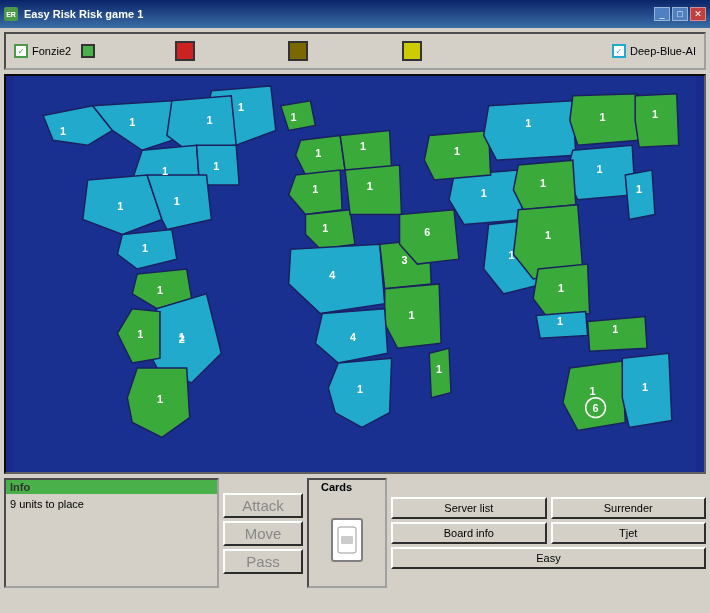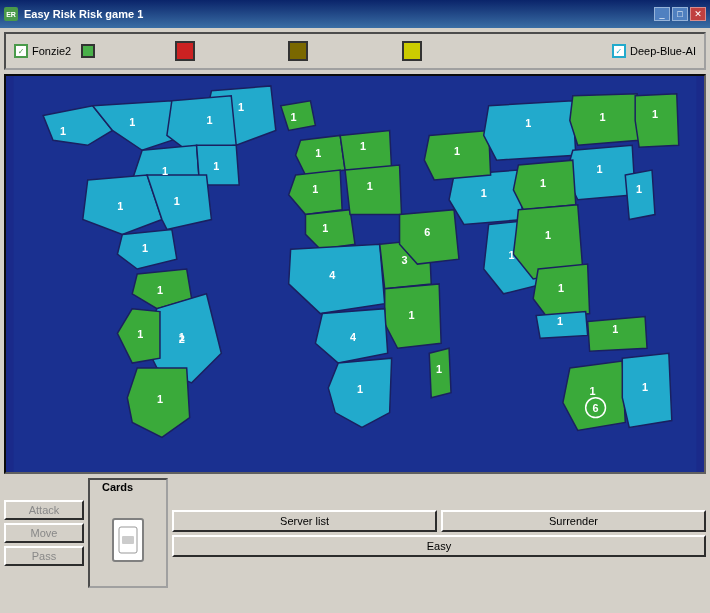--- a/index.html
+++ b/index.html
@@ -127,21 +127,21 @@
       gap: 3px;
       justify-content: center;
       width: 80px;
     }
     .action-btn {
       background: #d4d0c8;
       border: 2px outset #ffffff;
       border-bottom-color: #808080;
       border-right-color: #808080;
       padding: 2px 6px;
-      font-size: 11px;
+      font-size: 15px;
       cursor: pointer;
       text-align: center;
       color: #888;
     }
 
     
     .cards-panel {
       border: 2px inset #a0a0a0;
       background: #d4d0c8;
       width: 80px;
@@ -374,20 +374,24 @@
 
       <circle cx="588" cy="335" r="10" fill="none" stroke="white" stroke-width="1.5"></circle>
       <text x="588" y="339" fill="white" font-size="11" font-weight="bold" text-anchor="middle">6</text>
 
       <text x="170" y="270" fill="white" font-size="11" font-weight="bold" text-anchor="middle">2</text>
     </svg>
   </div>
 
   <div class="bottom-panel">
 
+    <div class="info-panel">
+      <div class="info-header">Info</div>
+      <div class="info-content">9 units to place</div>
+    </div>
 
     <div class="action-panel">
       <button class="action-btn">Attack</button>
       <button class="action-btn">Move</button>
       <button class="action-btn">Pass</button>
     </div>
 
     <div class="cards-panel">
       <div class="cards-header">Cards</div>
       <div class="cards-content">
@@ -399,17 +403,21 @@
         </div>
       </div>
     </div>
 
     <div class="right-buttons-panel">
       <div class="right-btn-row">
         <button class="right-btn">Server list</button>
         <button class="right-btn">Surrender</button>
       </div>
       <div class="right-btn-row">
+        <button class="right-btn">Board info</button>
+        <button class="right-btn">Tjet</button>
+      </div>
+      <div class="right-btn-row">
         <button class="right-btn">Easy</button>
       </div>
     </div>
   </div>
 </div>
 
 </body></html>

